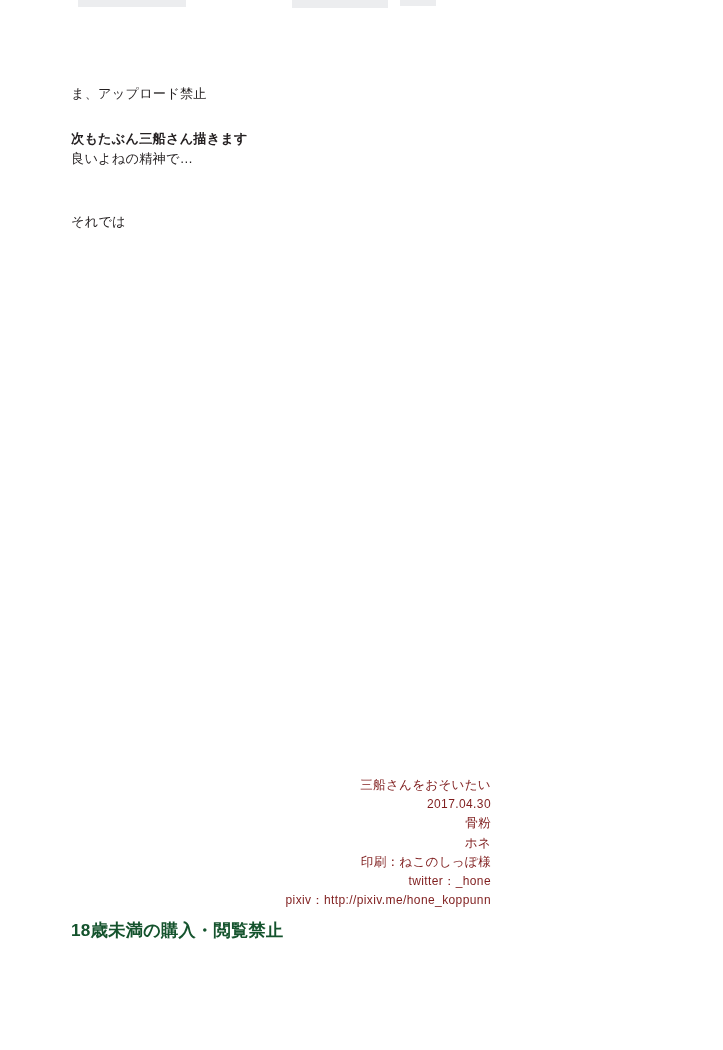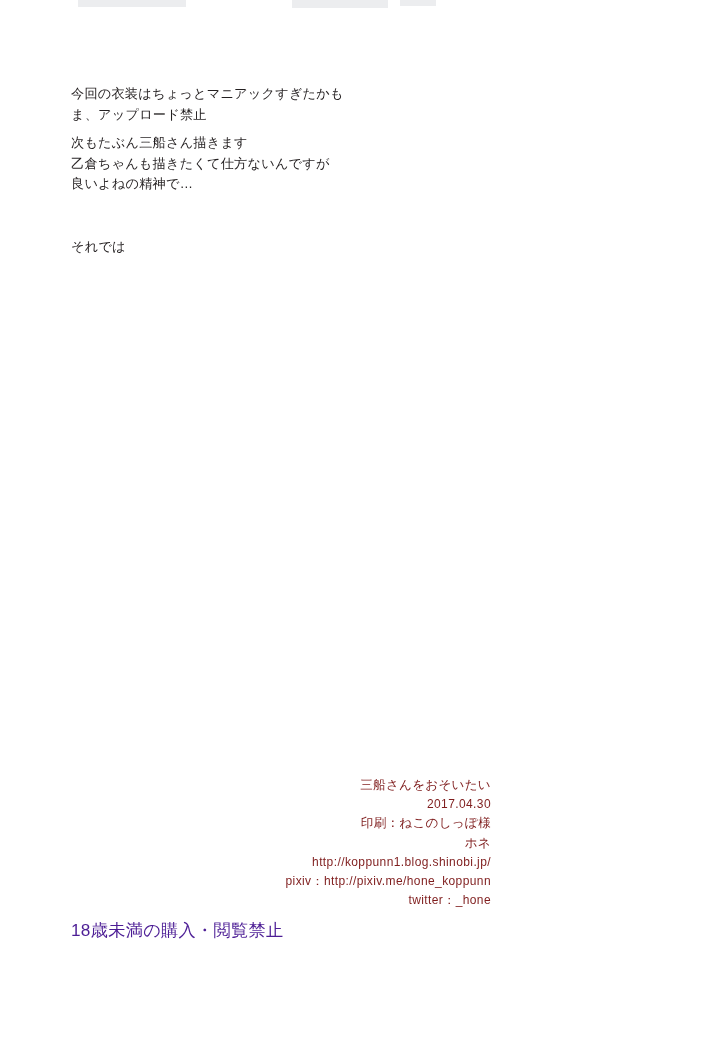--- a/index.html
+++ b/index.html
@@ -41,21 +41,22 @@
   }
   .afterword p {
     margin: 0;
     font-size: 13.2px;
     line-height: 20.6px;
     letter-spacing: 0.2px;
     color: #231f20;
     white-space: pre;
   }
   .afterword .gap-block {
-    margin-top: 8px;
+    margin-top: 24px;
+    font-weight: bold;
   }
   .afterword .closing {
     margin-top: 42px;
   }
 
   .colophon {
     position: absolute;
     left: 71px;
     top: 776px;
     width: 420px;
@@ -74,50 +75,48 @@
   }
 
   .warning {
     position: absolute;
     left: 71px;
     top: 918px;
     width: 430px;
   }
   .warning .wline {
     font-size: 17.2px;
-    font-weight: normal;
+    font-weight: bold;
     line-height: 24.5px;
     letter-spacing: 0.3px;
-    color: #4c1d95;
+    color: #14532d;
     white-space: pre;
   }
 </style>
 </head>
 <body>
 
 <div class="page-top-artifacts">
   <div class="artifact a1"></div>
   <div class="artifact a2"></div>
   <div class="artifact a3"></div>
 </div>
 
 <div class="afterword">
-  <p>今回の衣装はちょっとマニアックすぎたかも</p>
   <p>ま、アップロード禁止</p>
   <p class="gap-block">次もたぶん三船さん描きます</p>
-  <p>乙倉ちゃんも描きたくて仕方ないんですが</p>
   <p>良いよねの精神で…</p>
   <p class="closing">それでは</p>
 </div>
 
 <div class="colophon">
   <div class="line">三船さんをおそいたい</div>
   <div class="line latin">2017.04.30</div>
+  <div class="line">骨粉</div>
+  <div class="line">ホネ</div>
   <div class="line">印刷：ねこのしっぽ様</div>
-  <div class="line">ホネ</div>
-  <div class="line latin">http://koppunn1.blog.shinobi.jp/</div>
+  <div class="line latin">twitter：_hone</div>
   <div class="line latin">pixiv：http://pixiv.me/hone_koppunn</div>
-  <div class="line latin">twitter：_hone</div>
 </div>
 
 <div class="warning">
   <div class="wline">18歳未満の購入・閲覧禁止</div>
 </div>
 
 </body></html>

